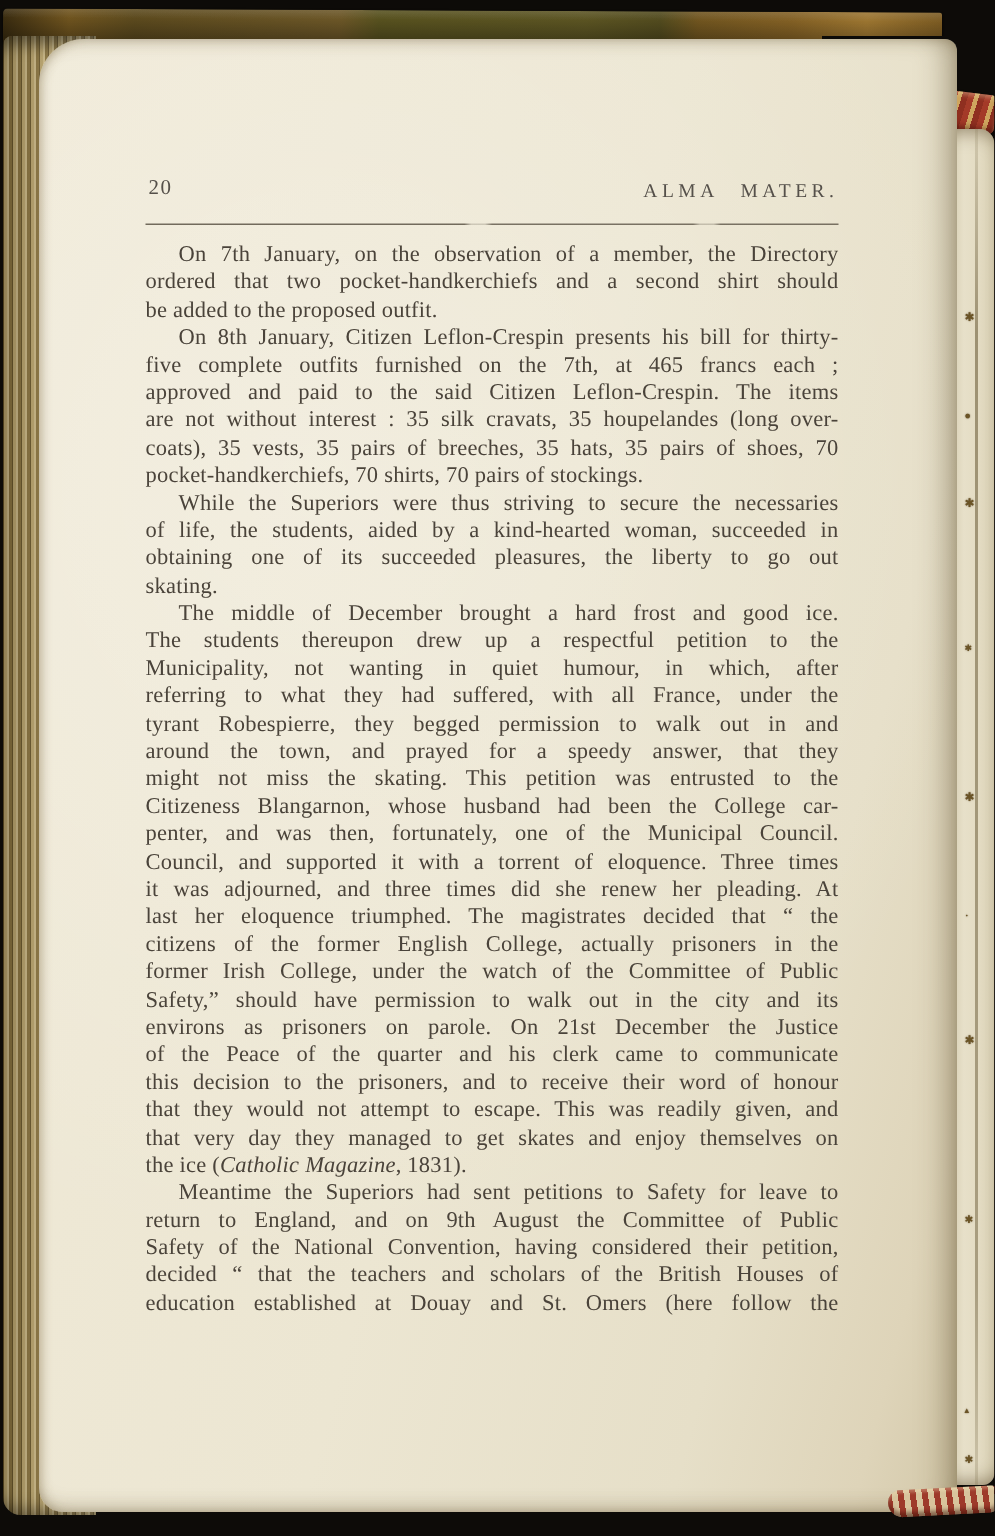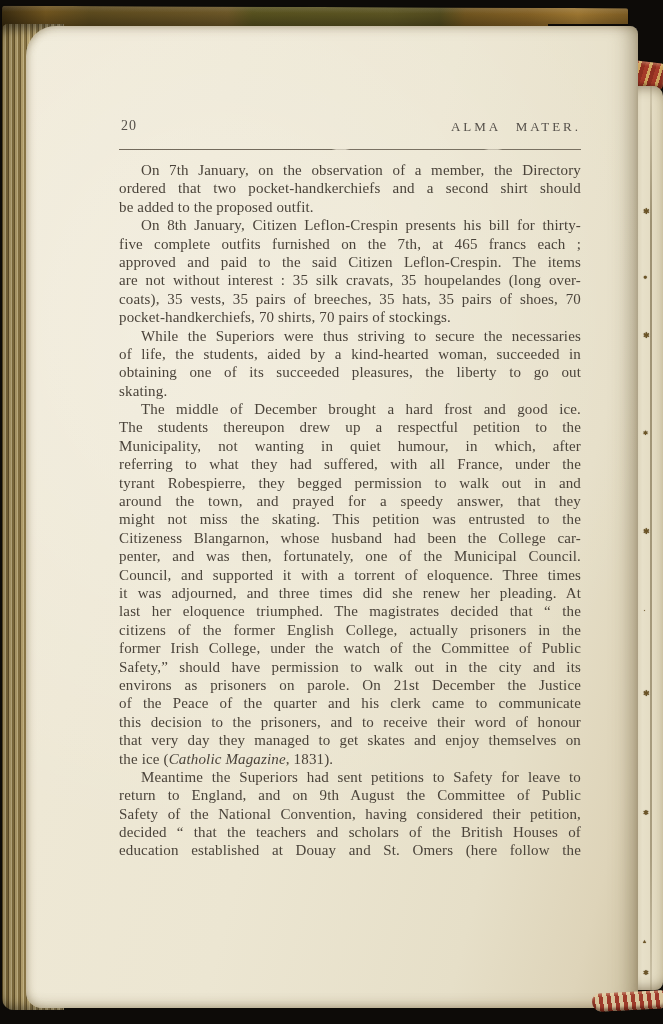--- a/index.html
+++ b/index.html
@@ -72,21 +72,21 @@
     background:
       radial-gradient(130% 90% at 30% 30%, rgba(255,255,255,.25), rgba(255,255,255,0) 60%),
       linear-gradient(105deg,#f0ead8 0%,#ece6d2 50%,#e6dfc8 78%,#ded4b9 92%,#d2c7a8 100%);
     border-radius:30px 8px 10px 16px;
     box-shadow:
       inset -16px 0 22px -12px rgba(90,72,38,.55),
       inset 4px 0 8px -3px rgba(120,100,60,.45),
       inset 0 -10px 14px -10px rgba(100,82,45,.4),
       inset 0 8px 12px -9px rgba(100,82,45,.35);
   }
-  .content{ position:absolute; left:93px; top:0; width:462px; height:100%; }
+  .content{ position:absolute; left:71px; top:0; width:462px; height:100%; }
   .header-row{ position:absolute; left:0; top:92px; width:100%; height:20px; color:#55504a; }
   .page-number{ position:absolute; left:2px; top:0; font-size:14px; letter-spacing:1px; }
   .running-title{
     position:absolute; left:0; top:1px; width:100%; text-align:right;
     font-size:13px; letter-spacing:3px; word-spacing:9px; color:#55504a;
   }
   .header-rule{
     position:absolute; left:0; top:123px; width:100%; height:1px;
     background:linear-gradient(90deg, rgba(100,92,78,.9) 0 46%, rgba(100,92,78,.25) 47% 49%, rgba(100,92,78,.85) 50% 79%, rgba(100,92,78,.3) 80% 82%, rgba(100,92,78,.85) 83% 100%);
   }
@@ -169,20 +169,21 @@
             <div class="line"><span>penter, and was then, fortunately, one of the Municipal Council.</span></div>
             <div class="line"><span>Council, and supported it with a torrent of eloquence.  Three times</span></div>
             <div class="line"><span>it was adjourned, and three times did she renew her pleading.  At</span></div>
             <div class="line"><span>last her eloquence triumphed.  The magistrates decided that “ the</span></div>
             <div class="line"><span>citizens of the former English College, actually prisoners in the</span></div>
             <div class="line"><span>former Irish College, under the watch of the Committee of Public</span></div>
             <div class="line"><span>Safety,” should have permission to walk out in the city and its</span></div>
             <div class="line"><span>environs as prisoners on parole.  On 21st December the Justice</span></div>
             <div class="line"><span>of the Peace of the quarter and his clerk came to communicate</span></div>
             <div class="line"><span>this decision to the prisoners, and to receive their word of honour</span></div>
+            <div class="line"><span>that they would not attempt to escape.  This was readily given, and</span></div>
             <div class="line"><span>that very day they managed to get skates and enjoy themselves on</span></div>
             <div class="line par-last"><span>the ice (</span><span class="it">Catholic Magazine</span><span>, 1831).</span></div>
           </div>
           <div class="paragraph">
             <div class="line par-first"><span>Meantime the Superiors had sent petitions to Safety for leave to</span></div>
             <div class="line"><span>return to England, and on 9th August the Committee of Public</span></div>
             <div class="line"><span>Safety of the National Convention, having considered their petition,</span></div>
             <div class="line"><span>decided “ that the teachers and scholars of the British Houses of</span></div>
             <div class="line"><span>education established at Douay and St. Omers (here follow the</span></div>
           </div>

